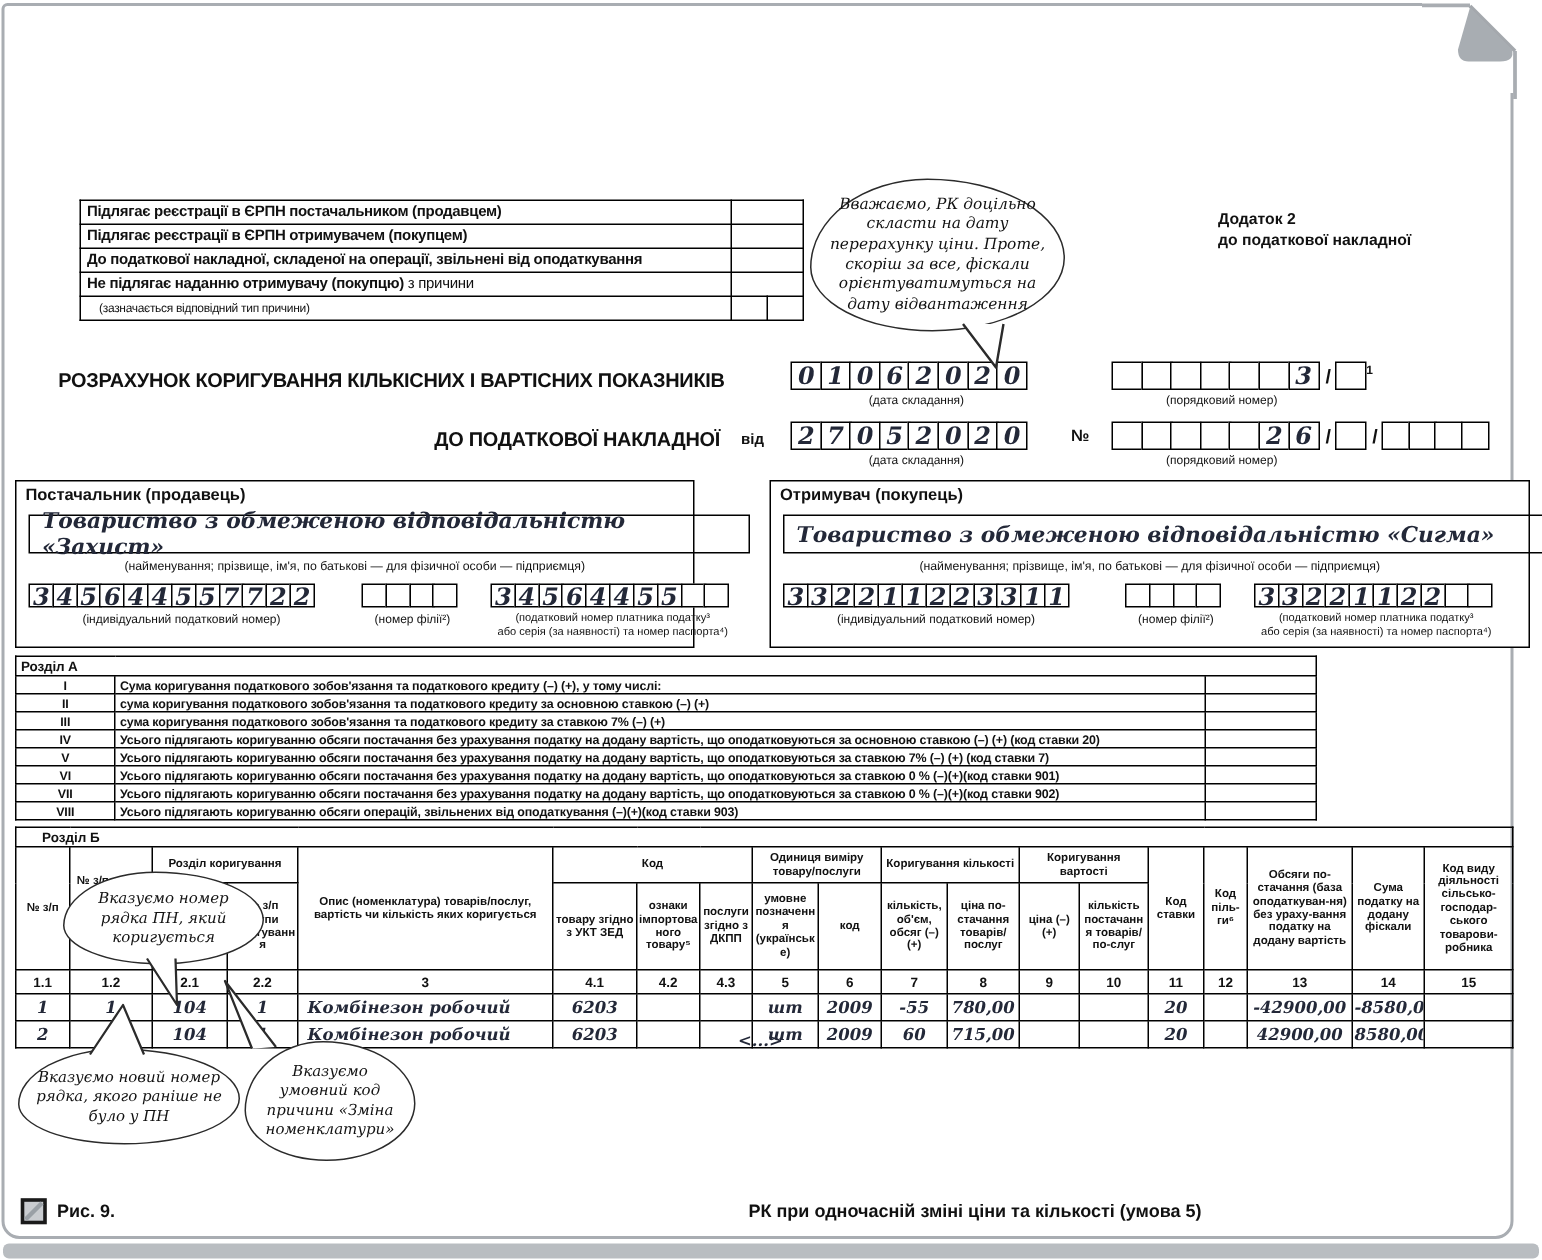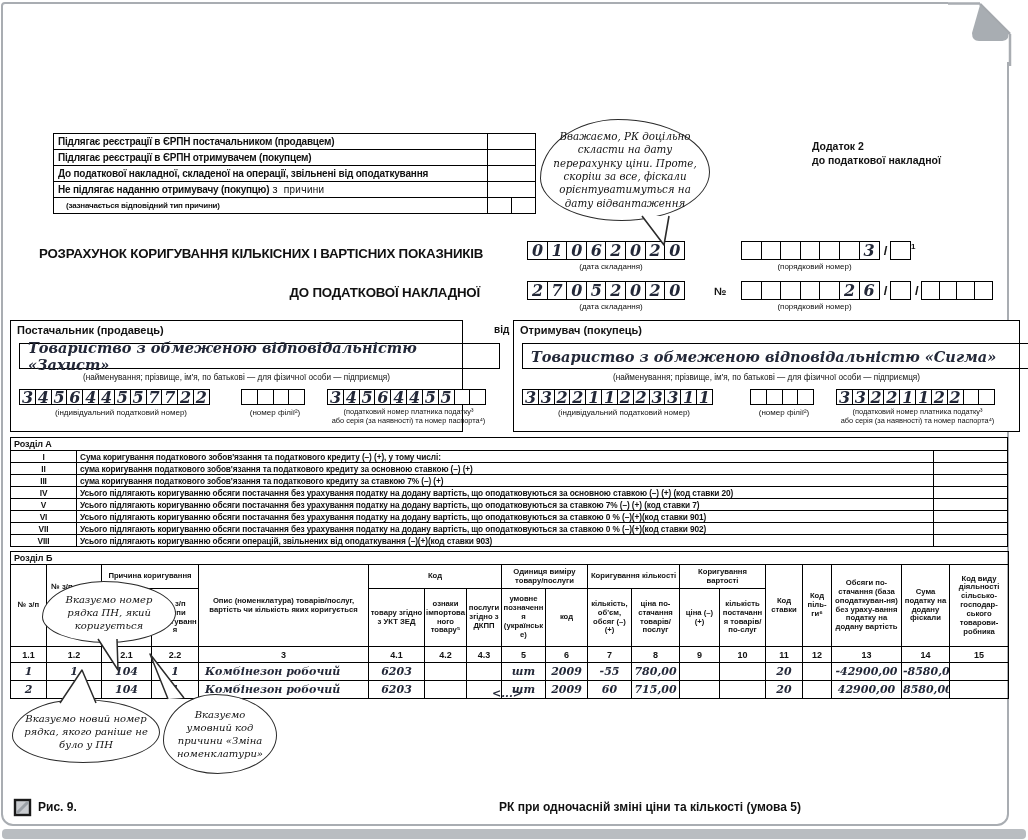--- a/index.html
+++ b/index.html
@@ -20,37 +20,37 @@
   .dc:first-child{margin-left:0;}
   .sc{box-sizing:border-box;width:17px;height:16px;border:1.2px solid #000;margin-left:-1.2px;
       display:flex;align-items:center;justify-content:center;background:#fff;}
   .sc:first-child{margin-left:0;}
   .hw{font-family:"DejaVu Serif",serif;font-style:italic;font-weight:600;color:#232838;}
   .cap{font-size:8px;text-align:center;color:#111;}
   
   .chk{border-collapse:collapse;table-layout:fixed;width:482px;}
   .chk td{border:1.4px solid #000;padding:1px 4px;font-size:10px;font-weight:bold;letter-spacing:-0.2px;height:13px;}
   .chk td.bx{padding:0;}
-  .chk td.note{font-size:8px;font-weight:bold;padding-left:12px;}
+  .chk td.note{font-size:8px;font-weight:normal;padding-left:12px;}
   
   .party{position:absolute;border:1.5px solid #000;box-sizing:border-box;height:112px;background:#fff;}
   .party .ptitle{position:absolute;left:6px;top:3px;font-size:11px;font-weight:bold;}
   .party .namebox{position:absolute;left:8px;top:22px;height:26px;border:1.4px solid #000;
                   box-sizing:border-box;display:flex;align-items:center;padding-left:8px;font-size:14.5px;}
   .party .ncap{position:absolute;top:52px;left:0;right:0;font-size:8.2px;text-align:center;}
   
-  .fa{border-collapse:collapse;table-layout:fixed;width:998px;}
+  .fa{border-collapse:collapse;table-layout:fixed;width:868px;}
   .fa td{border:1px solid #000;font-size:8.3px;font-weight:bold;padding:0 3px;height:11px;letter-spacing:-0.1px;}
   .fa td.rn{text-align:center;padding:0;}
   .fa td.sect{font-size:9px;height:12px;}
   .fb{border-collapse:collapse;table-layout:fixed;width:998px;}
   .fb th,.fb td{border:1px solid #000;overflow:hidden;}
   .fb th{font-size:7.7px;font-weight:bold;text-align:center;vertical-align:middle;padding:1px;line-height:1.15;
          overflow-wrap:anywhere;}
-  .fb .sect{font-size:9px;font-weight:bold;text-align:left;padding:0 3px;height:12px;}
+  .fb .sect{font-size:9px;font-weight:bold;text-align:left;padding:0 17px;height:12px;}
   .fb tr.h1{height:24px;}
   .fb tr.h2{height:58px;}
   .fb td.num{font-size:9px;font-weight:bold;text-align:center;height:13px;}
   .fb td.val{text-align:center;font-size:11px;height:15px;}
   .fb td.val.lft{text-align:left;padding-left:6px;}
   
   .bubble{position:absolute;background:#fff;border:1.6px solid #2b2b2b;
           border-radius:46% 54% 52% 48% / 58% 52% 48% 42%;
           display:flex;align-items:center;justify-content:center;text-align:center;
           font-family:"DejaVu Serif",serif;font-style:italic;font-size:10.3px;line-height:1.3;
@@ -86,21 +86,21 @@
     <td>Підлягає реєстрації в ЄРПН отримувачем (покупцем)</td>
     <td class="bx" colspan="2"></td>
   </tr>
   <tr>
     <td>До податкової накладної, складеної на операції, звільнені від оподаткування</td>
     <td class="bx" colspan="2"></td>
   </tr>
   <tr>
     <td>
       <span>Не підлягає наданню отримувачу (покупцю)</span>
-      <span style="font-weight:normal;font-family:Liberation Mono, monospace;">з причини</span>
+      <span style="font-weight:normal;">з причини</span>
     </td>
     <td class="bx" colspan="2"></td>
   </tr>
   <tr>
     <td class="note">(зазначається відповідний тип причини)</td>
     <td class="bx"></td>
     <td class="bx"></td>
   </tr>
 </tbody>
   </table>
@@ -110,21 +110,21 @@
 </div>
 <svg class="tail" style="left:638px;top:215px;width:36px;height:32px;">
   <path d="M4 1 L26 30 L31 1" fill="#fff" stroke="#2b2b2b" stroke-width="1.6" stroke-linejoin="round"></path>
 </svg>
 
 <div class="abs bold" style="left:812px;top:140px;font-size:10.5px;line-height:1.3;white-space:pre-line;">Додаток 2
 до податкової накладної</div>
 
 <div class="abs bold" style="left:8px;top:246px;width:506px;text-align:center;font-size:13.3px;letter-spacing:-0.2px;">РОЗРАХУНОК КОРИГУВАННЯ КІЛЬКІСНИХ І ВАРТІСНИХ ПОКАЗНИКІВ</div>
 <div class="abs bold" style="left:8px;top:285px;width:472px;text-align:right;font-size:13.3px;letter-spacing:-0.2px;">ДО ПОДАТКОВОЇ НАКЛАДНОЇ</div>
-<div class="abs bold" style="left:494px;top:288px;font-size:10px;margin-top:36px;">від</div>
+<div class="abs bold" style="left:494px;top:288px;font-size:10px;">від</div>
 
 <div class="cells abs" style="left:527px;top:241px;">
   <div class="dc hw">0</div>
   <div class="dc hw">1</div>
   <div class="dc hw">0</div>
   <div class="dc hw">6</div>
   <div class="dc hw">2</div>
   <div class="dc hw">0</div>
   <div class="dc hw">2</div>
   <div class="dc hw">0</div>
@@ -335,21 +335,21 @@
       <col style="width:48px">
       <col style="width:59px">
   </colgroup>
   <tbody>
       <tr>
     <td class="sect" colspan="19">Розділ Б</td>
   </tr>
   <tr class="h1">
     <th rowspan="2">№ з/п</th>
     <th rowspan="2">№ з/п рядка ПН, що коригується або додається</th>
-    <th colspan="2">Причина коригування</th>
+    <th colspan="2">Розділ коригування</th>
     <th rowspan="2">Опис (номенклатура) товарів/послуг, вартість чи кількість яких коригується</th>
     <th colspan="3">Код</th>
     <th colspan="2">Одиниця виміру товару/послуги</th>
     <th colspan="2">Коригування кількості</th>
     <th colspan="2">Коригування вартості</th>
     <th rowspan="2">Код ставки</th>
     <th rowspan="2">Код піль-ги⁶</th>
     <th rowspan="2">Обсяги по-стачання (база оподаткуван-ня) без ураху-вання податку на додану вартість</th>
     <th rowspan="2">Сума податку на додану фіскали</th>
     <th rowspan="2">Код виду діяльності сільсько-господар-ського товарови-робника</th>

